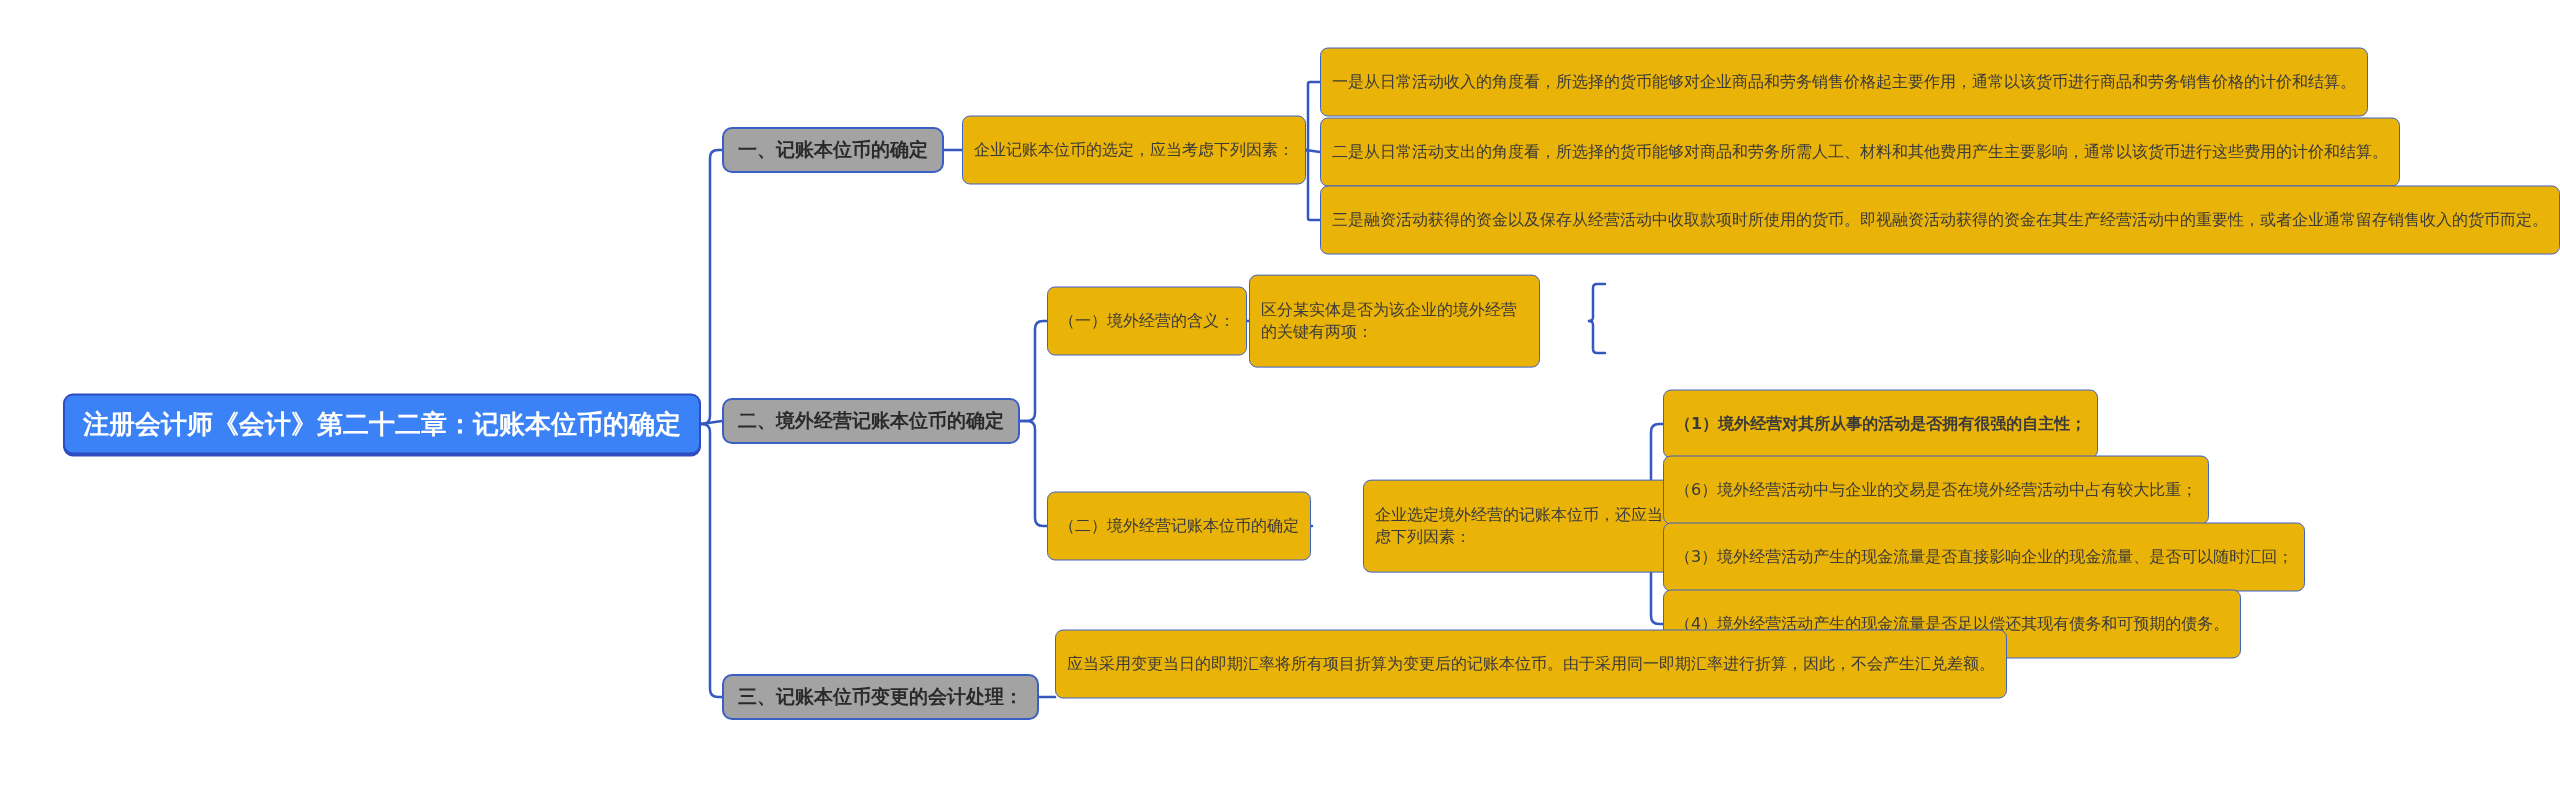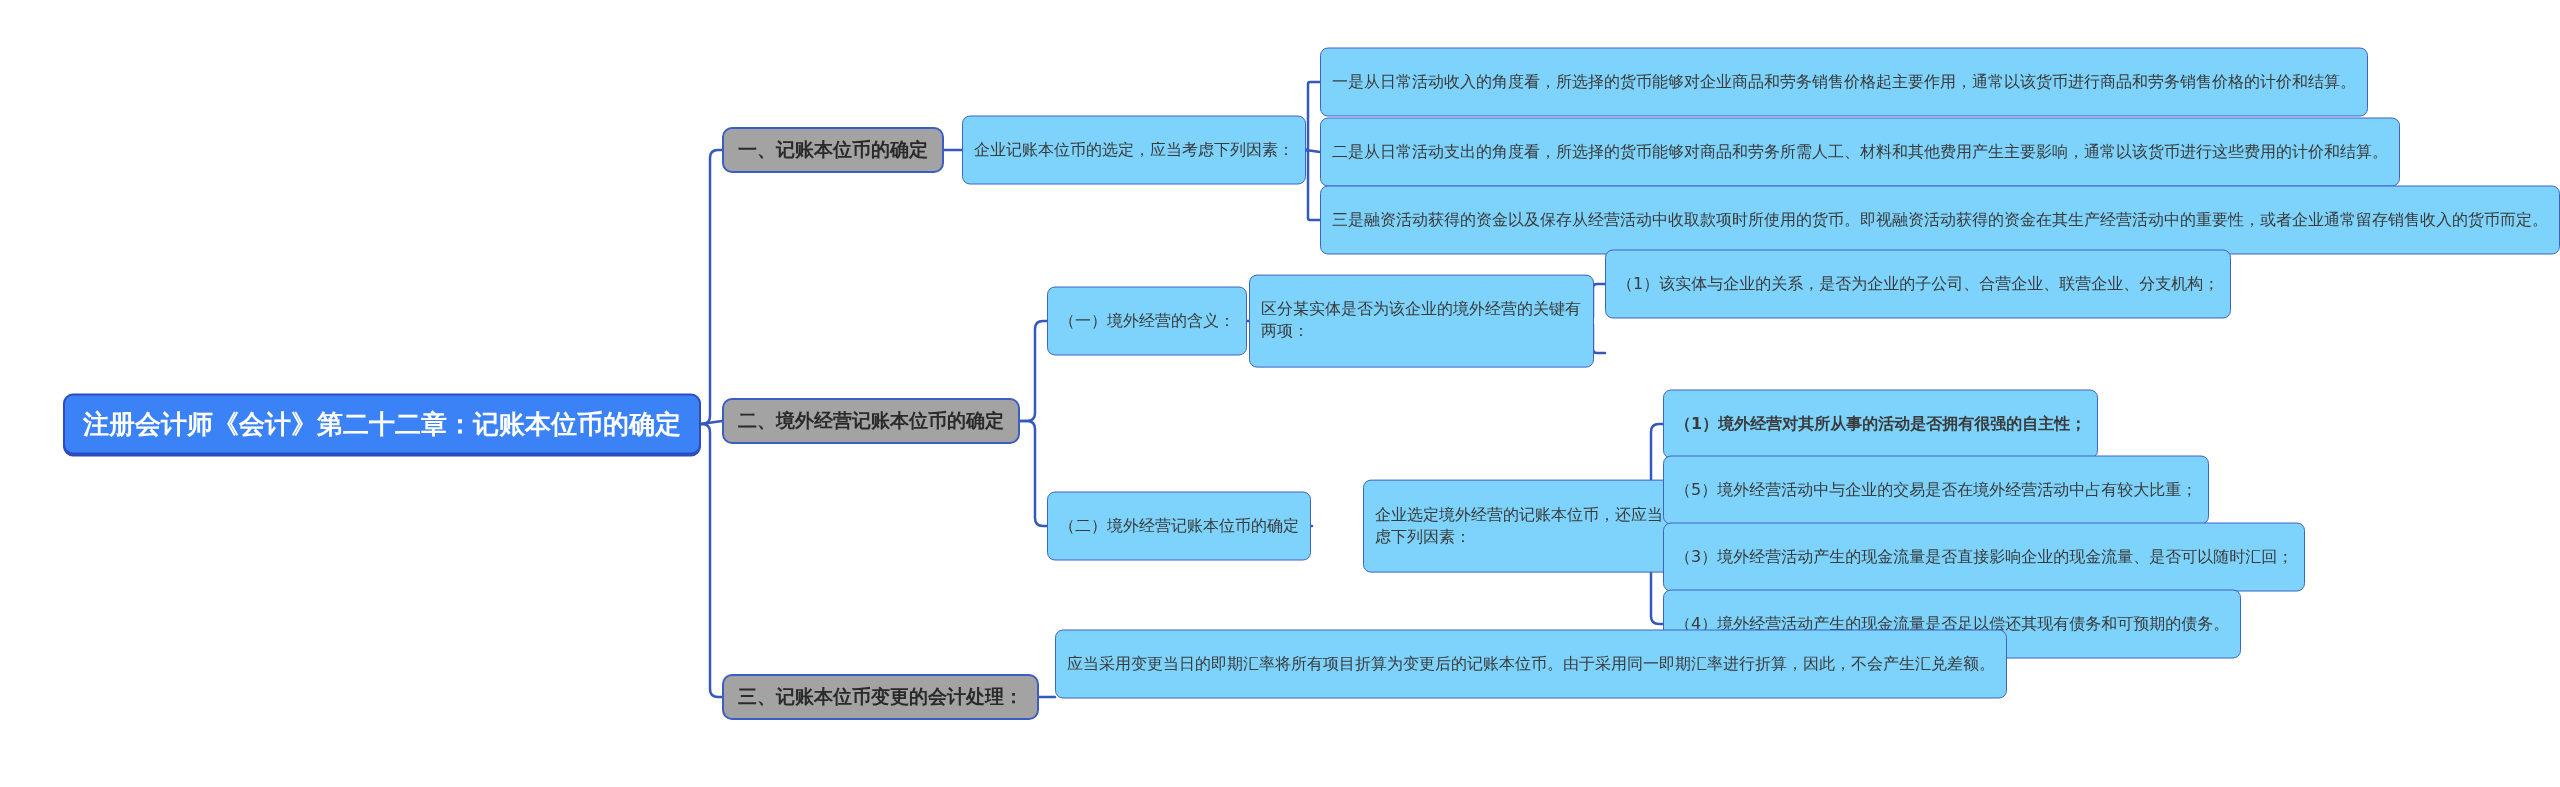--- a/index.html
+++ b/index.html
@@ -32,41 +32,41 @@
   .lvl1 {
     background: #a3a3a3;
     border: 2px solid #3b5ec5;
     border-radius: 10px;
     color: #2a2a2a;
     font-size: 19px;
     font-weight: bold;
     padding: 8px 14px;
   }
   .box {
-    background: #7dd3fc;
+    background: #eab308;
     border: 1.5px solid #3f62c8;
     border-radius: 8px;
     color: #3a3a3a;
     font-size: 16px;
     padding: 23px 11px;
   }
   .wrap {
     white-space: normal;
     line-height: 1.4;
   }
   
   #n-root   { left: 63px;   top: 424px; }
   #n-b1     { left: 722px;  top: 150px; }
   #n-b1c    { left: 962px;  top: 150px; }
   #n-b1l1   { left: 1320px; top: 82px;  }
   #n-b1l2   { left: 1320px; top: 152px; }
   #n-b1l3   { left: 1320px; top: 220px; }
   #n-b2     { left: 722px;  top: 421px; font-family: Liberation Serif, serif; }
   #n-b2s1   { left: 1047px; top: 321px; }
-  #n-b2s1c  { left: 1249px; top: 321px; width: 345px; font-family: Liberation Mono, monospace; }
+  #n-b2s1c  { left: 1249px; top: 321px; width: 291px; }
   #n-b2s1l1 { left: 1605px; top: 284px; }
   #n-b2s1l2 { left: 1605px; top: 353px; }
   #n-b2s2   { left: 1047px; top: 526px; }
   #n-b2s2c  { left: 1363px; top: 526px; width: 330px; }
   #n-b2s2l1 { left: 1663px; top: 424px; font-weight: bold; }
   #n-b2s2l2 { left: 1663px; top: 490px; }
   #n-b2s2l3 { left: 1663px; top: 557px; }
   #n-b2s2l4 { left: 1663px; top: 624px; text-align: center; }
   #n-b3     { left: 722px;  top: 697px; }
   #n-b3c    { left: 1055px; top: 664px; }
@@ -101,24 +101,23 @@
   <div class="node lvl1" id="n-b1">一、记账本位币的确定</div>
   <div class="node box" id="n-b1c">企业记账本位币的选定，应当考虑下列因素：</div>
   <div class="node box" id="n-b1l1">一是从日常活动收入的角度看，所选择的货币能够对企业商品和劳务销售价格起主要作用，通常以该货币进行商品和劳务销售价格的计价和结算。</div>
   <div class="node box" id="n-b1l2">二是从日常活动支出的角度看，所选择的货币能够对商品和劳务所需人工、材料和其他费用产生主要影响，通常以该货币进行这些费用的计价和结算。</div>
   <div class="node box" id="n-b1l3">三是融资活动获得的资金以及保存从经营活动中收取款项时所使用的货币。即视融资活动获得的资金在其生产经营活动中的重要性，或者企业通常留存销售收入的货币而定。</div>
 
   <div class="node lvl1" id="n-b2">二、境外经营记账本位币的确定</div>
 
   <div class="node box" id="n-b2s1">（一）境外经营的含义：</div>
   <div class="node box wrap" id="n-b2s1c">区分某实体是否为该企业的境外经营的关键有两项：</div>
-  <div class="node box" id="n-b2s1l1">（1）该实体与企业的关系，是否为企业的子公司、合营企业、联营企业、分支机构；</div>
 
   <div class="node box" id="n-b2s2">（二）境外经营记账本位币的确定</div>
   <div class="node box wrap" id="n-b2s2c">企业选定境外经营的记账本位币，还应当考虑下列因素：</div>
   <div class="node box" id="n-b2s2l1">（1）境外经营对其所从事的活动是否拥有很强的自主性；</div>
-  <div class="node box" id="n-b2s2l2">（5）境外经营活动中与企业的交易是否在境外经营活动中占有较大比重；</div>
+  <div class="node box" id="n-b2s2l2">（6）境外经营活动中与企业的交易是否在境外经营活动中占有较大比重；</div>
   <div class="node box" id="n-b2s2l3">（3）境外经营活动产生的现金流量是否直接影响企业的现金流量、是否可以随时汇回；</div>
   <div class="node box" id="n-b2s2l4">（4）境外经营活动产生的现金流量是否足以偿还其现有债务和可预期的债务。</div>
 
   <div class="node lvl1" id="n-b3">三、记账本位币变更的会计处理：</div>
   <div class="node box" id="n-b3c">应当采用变更当日的即期汇率将所有项目折算为变更后的记账本位币。由于采用同一即期汇率进行折算，因此，不会产生汇兑差额。</div>
 </div>
 
 </body></html>

